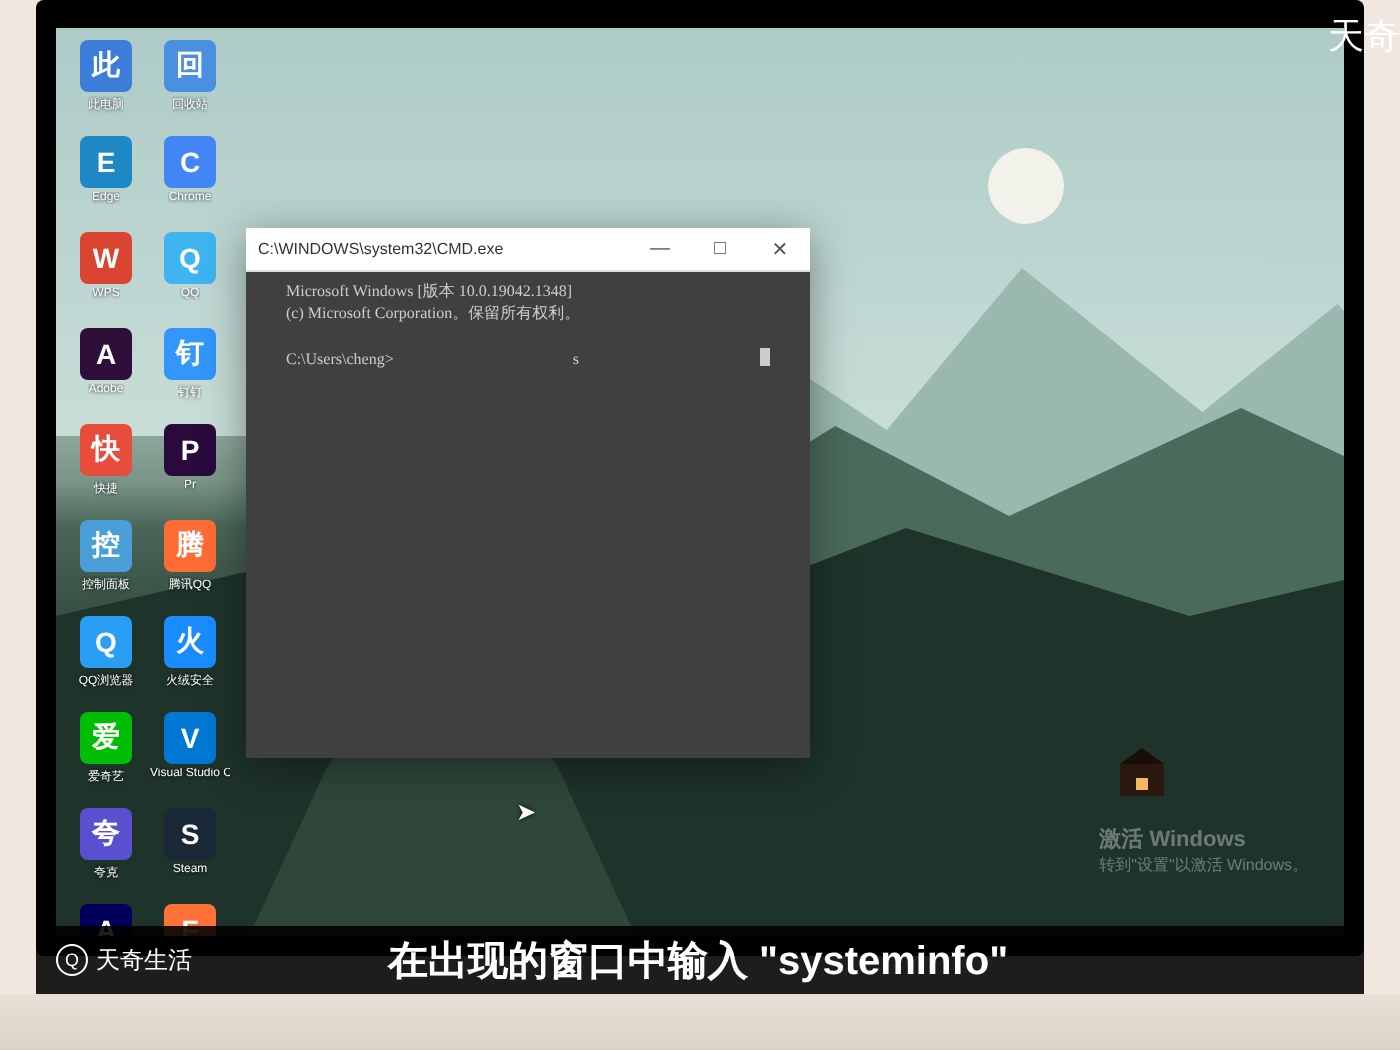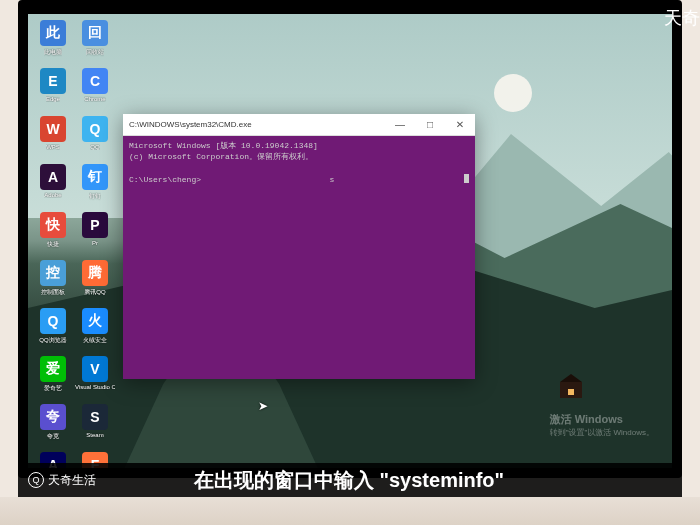--- a/index.html
+++ b/index.html
@@ -19,26 +19,26 @@
 .house::before { content: ""; position: absolute; top: -8px; left: 0; border-left: 11px solid transparent; border-right: 11px solid transparent; border-bottom: 8px solid #1a0e08; }
 .house-window { position: absolute; bottom: 73px; right: 98px; width: 6px; height: 6px; background: #f4b860; }
 
 
 .desktop-icons { position: absolute; top: 6px; left: 4px; display: grid; grid-template-columns: repeat(2, 42px); grid-auto-rows: 48px; gap: 0px 0px; z-index: 2; }
 .dicon { display: flex; flex-direction: column; align-items: center; cursor: pointer; }
 .dicon .ico { width: 26px; height: 26px; border-radius: 4px; display: flex; align-items: center; justify-content: center; font-size: 14px; color: #fff; font-weight: bold; }
 .dicon .lbl { font-size: 6px; color: #fff; text-shadow: 0 0 2px #000; margin-top: 2px; white-space: nowrap; max-width: 40px; overflow: hidden; text-align: center; }
 
 
-.cmd-window { position: absolute; top: 100px; left: 95px; width: 352px; height: 265px; background: #fff; box-shadow: 0 4px 20px rgba(0,0,0,0.4); z-index: 10; }
+.cmd-window { position: absolute; top: 100px; left: 95px; width: 282px; height: 265px; background: #fff; box-shadow: 0 4px 20px rgba(0,0,0,0.4); z-index: 10; }
 .cmd-titlebar { height: 22px; background: #fff; display: flex; align-items: center; border-bottom: 1px solid #ddd; }
 .cmd-title { flex: 1; font-size: 8px; color: #333; padding-left: 6px; white-space: nowrap; overflow: hidden; }
 .cmd-btns { display: flex; }
 .cmd-btn { width: 30px; height: 22px; display: flex; align-items: center; justify-content: center; font-size: 10px; color: #555; cursor: pointer; }
-.cmd-body { height: calc(100% - 22px); background: #701a75; padding: 4px 6px; font-family: Liberation Mono, monospace; font-size: 8px; color: #ccc; line-height: 1.4; }
+.cmd-body { height: calc(100% - 22px); background: #404040; padding: 4px 20px; font-family: Liberation Serif, serif; font-size: 8px; color: #ccc; line-height: 1.4; }
 .cmd-body .line { white-space: pre-wrap; }
 .cmd-prompt { display: flex; justify-content: space-between; }
 .cmd-cursor { display: inline-block; width: 5px; height: 9px; background: #ccc; margin-left: 1px; animation: blink 1s infinite; }
 @keyframes blink { 50% { opacity: 0; } }
 
 
 .activate { position: absolute; bottom: 30px; right: 18px; text-align: left; color: rgba(255,255,255,0.35); z-index: 5; }
 .activate .a1 { font-size: 11px; font-weight: bold; }
 .activate .a2 { font-size: 8px; }
 

